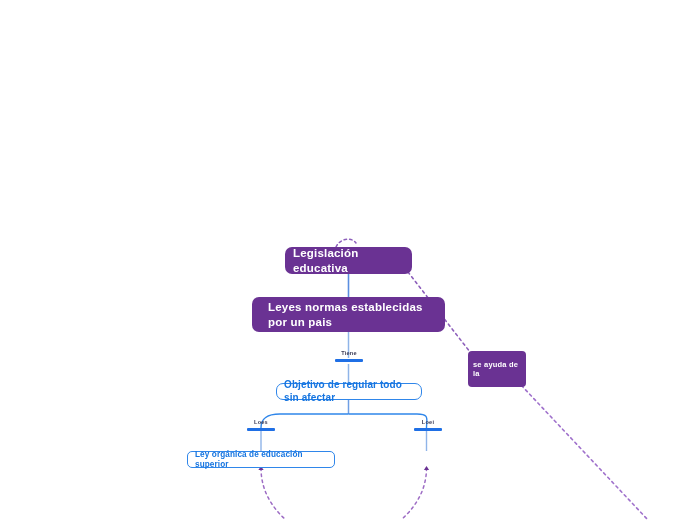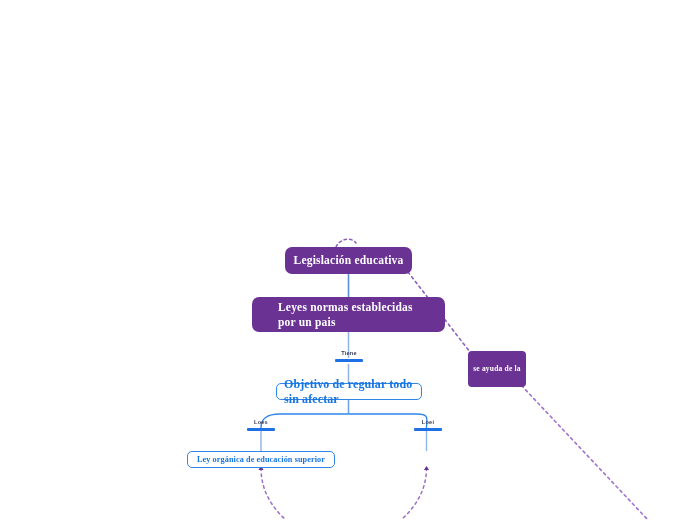--- a/index.html
+++ b/index.html
@@ -27,21 +27,20 @@
     height: 520px;
     pointer-events: none;
   }
 
   
   .node {
     position: absolute;
     box-sizing: border-box;
     white-space: pre-wrap;
     line-height: 1.22;
-    font-family: Liberation Serif, serif;
   }
 
   
   .node.purple {
     background: #6a3293;
     color: #ffffff;
     border-radius: 7px;
     font-weight: bold;
     letter-spacing: .2px;
   }
@@ -68,21 +67,21 @@
     justify-content: center;
     padding: 0 8px;
   }
 
   #node-leyes {
     left: 252px;
     top: 297px;
     width: 193px;
     height: 35px;
     font-size: 11.5px;
-    padding: 6px 26px;
+    padding: 6px 16px;
     display: flex;
     align-items: center;
   }
 
   #node-ayuda {
     left: 468px;
     top: 351px;
     width: 58px;
     height: 16px;
     font-size: 7.5px;
@@ -92,25 +91,26 @@
     justify-content: center;
     border-radius: 4px;
     padding: 18px 5px;
   }
 
   #node-objetivo {
     left: 276px;
     top: 383px;
     width: 146px;
     height: 17px;
-    font-size: 12px;
+    font-size: 10px;
     display: flex;
     align-items: center;
     justify-content: center;
     padding: 0 7px;
+    border-radius: 7px;
   }
 
   #node-loes {
     left: 187px;
     top: 451px;
     width: 148px;
     height: 17px;
     font-size: 8.2px;
     display: flex;
     align-items: center;

